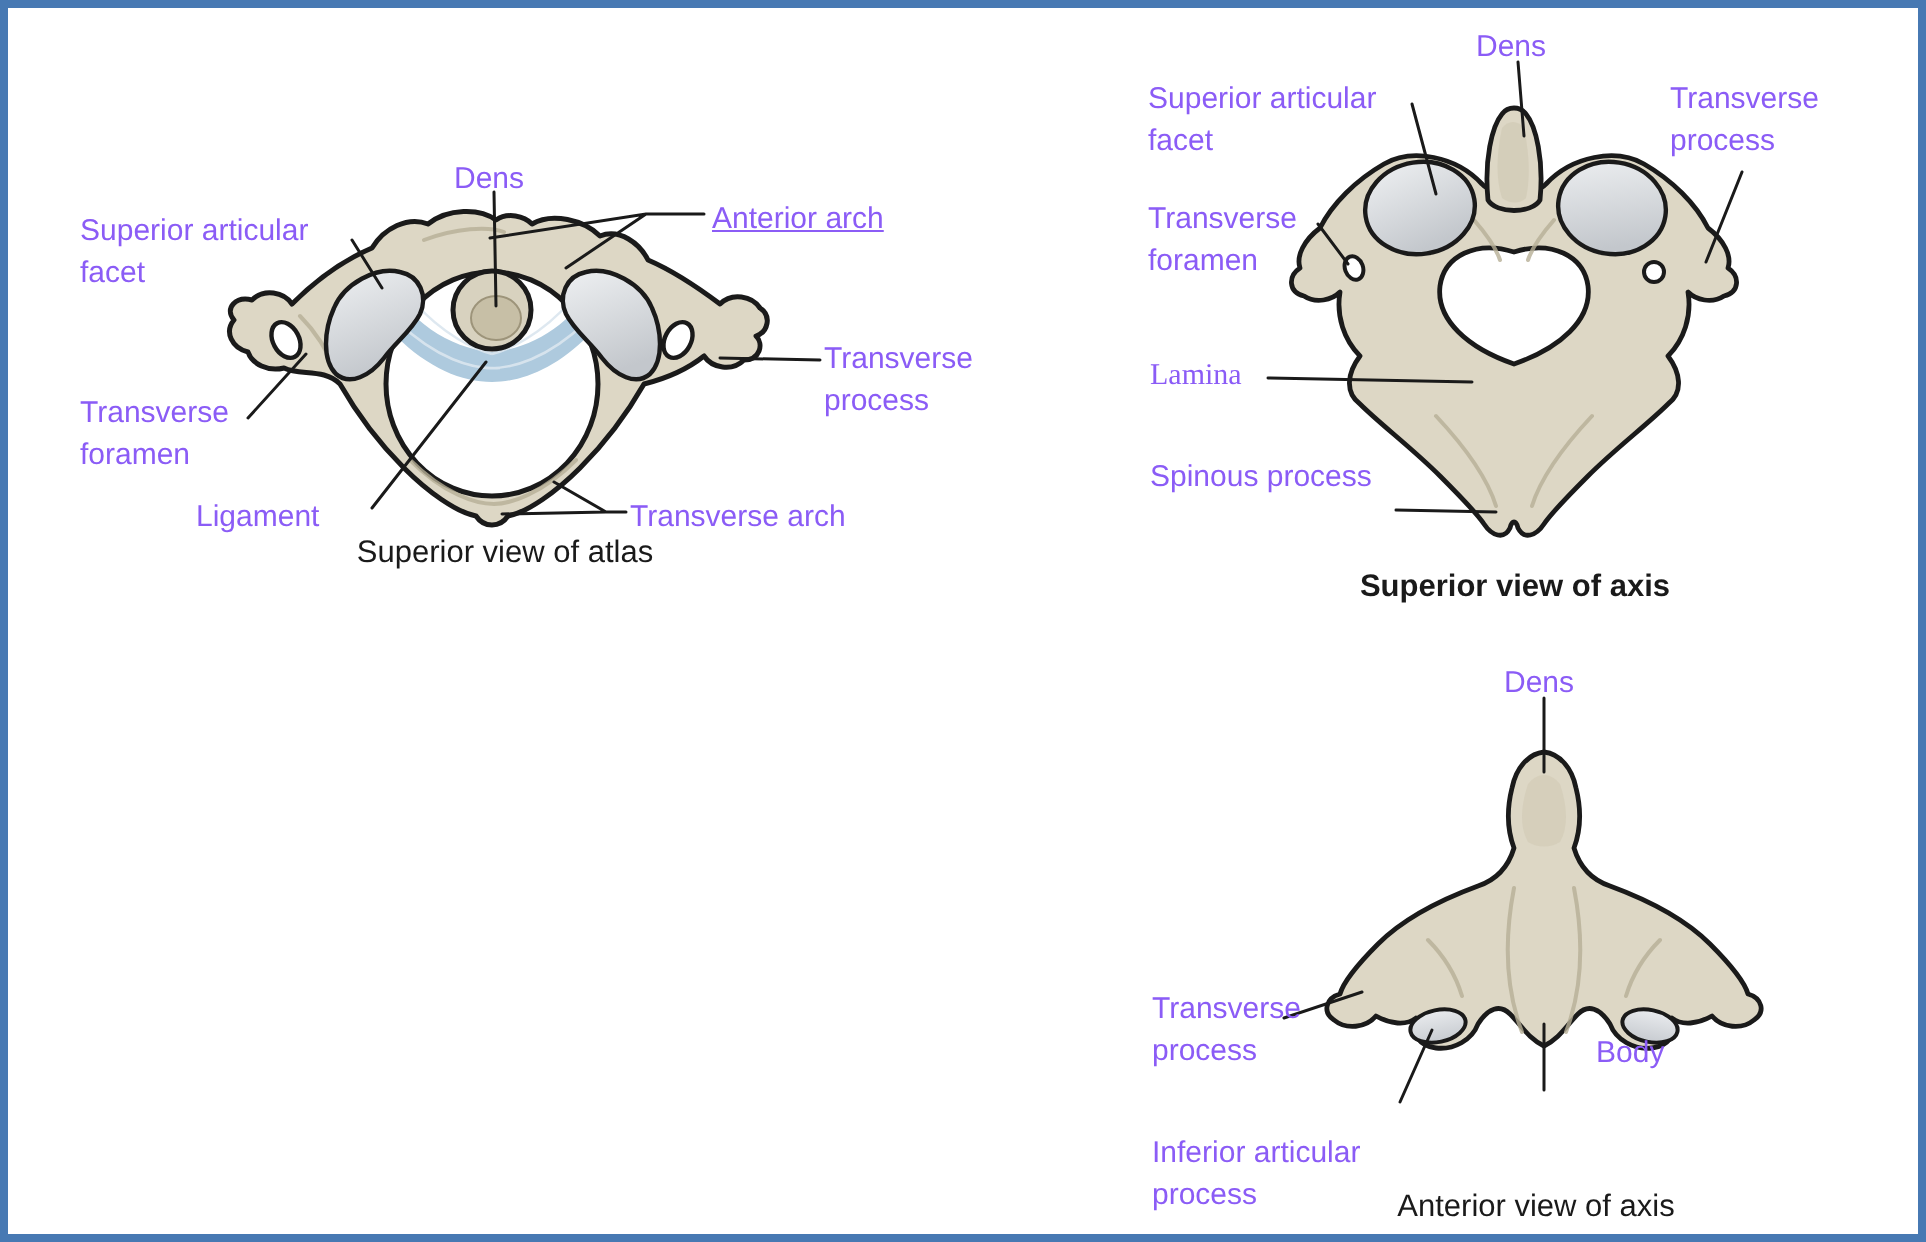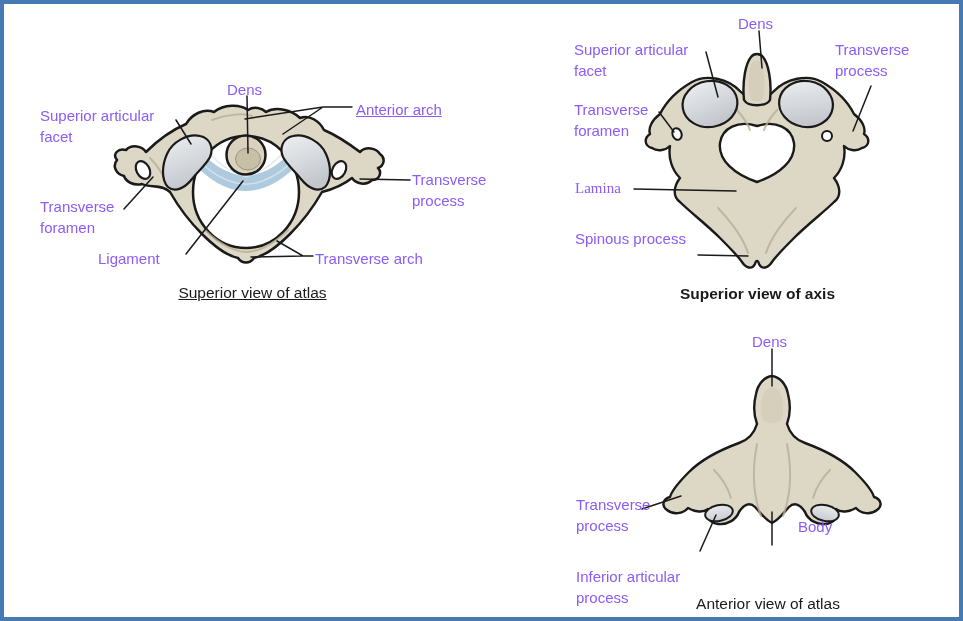--- a/index.html
+++ b/index.html
@@ -170,30 +170,30 @@
     </g>
   </svg>
 
   <div class="lbl nowrap" style="left:227px;top:79px;">Dens</div>
   <div class="lbl" style="left:40px;top:105px;width:130px;">Superior articular facet</div>
   <div class="lbl nowrap" style="left:356px;top:99px;text-decoration:underline;">Anterior arch</div>
   <div class="lbl" style="left:412px;top:169px;width:95px;">Transverse process</div>
   <div class="lbl" style="left:40px;top:196px;width:95px;">Transverse foramen</div>
   <div class="lbl nowrap" style="left:98px;top:248px;">Ligament</div>
   <div class="lbl nowrap" style="left:315px;top:248px;">Transverse arch</div>
-  <div class="caption" style="left:155px;top:284px;width:195px;text-decoration:underline;">Superior view of atlas</div>
+  <div class="caption" style="left:155px;top:268px;width:195px;">Superior view of atlas</div>
 
   <div class="lbl nowrap" style="left:738px;top:13px;">Dens</div>
   <div class="lbl" style="left:574px;top:39px;width:130px;">Superior articular facet</div>
   <div class="lbl" style="left:835px;top:39px;width:95px;">Transverse process</div>
   <div class="lbl" style="left:574px;top:99px;width:95px;">Transverse foramen</div>
   <div class="lbl nowrap" style="left:575px;top:178px;font-family:Liberation Serif, serif;">Lamina</div>
   <div class="lbl nowrap" style="left:575px;top:228px;">Spinous process</div>
   <div class="caption" style="left:660px;top:285px;width:195px;font-weight:bold;">Superior view of axis</div>
 
   <div class="lbl nowrap" style="left:752px;top:331px;">Dens</div>
   <div class="lbl" style="left:576px;top:494px;width:95px;">Transverse process</div>
   <div class="lbl" style="left:576px;top:566px;width:125px;">Inferior articular process</div>
   <div class="lbl nowrap" style="left:751px;top:516px;margin-left:47px;">Body</div>
-  <div class="caption" style="left:668px;top:595px;width:200px;">Anterior view of atlas</div>
+  <div class="caption" style="left:668px;top:595px;width:200px;">Anterior view of axis</div>
 
   <div id="frame"></div>
 </div>
 
 </body></html>

